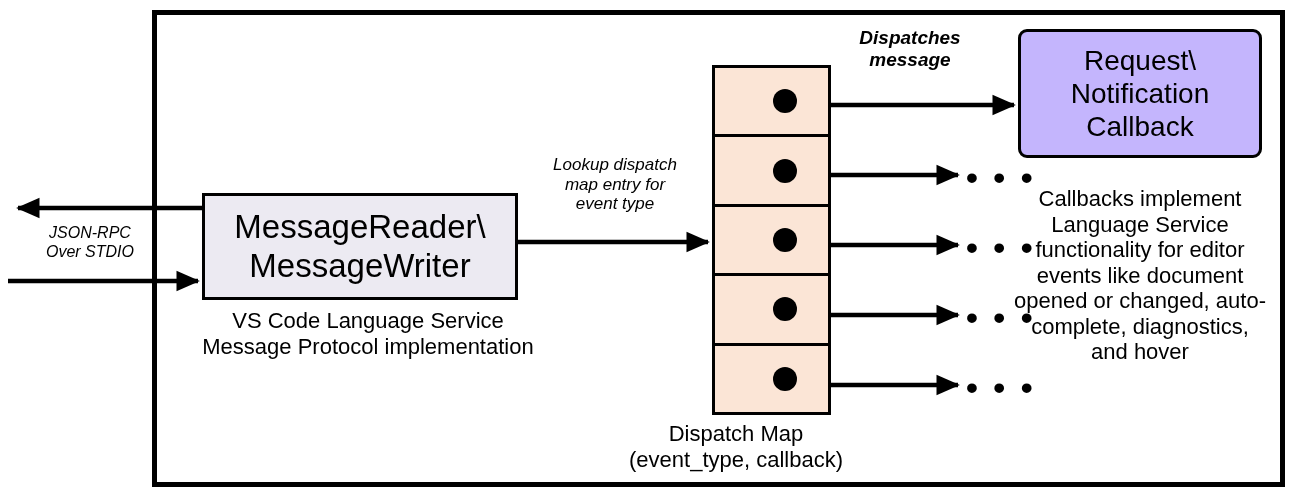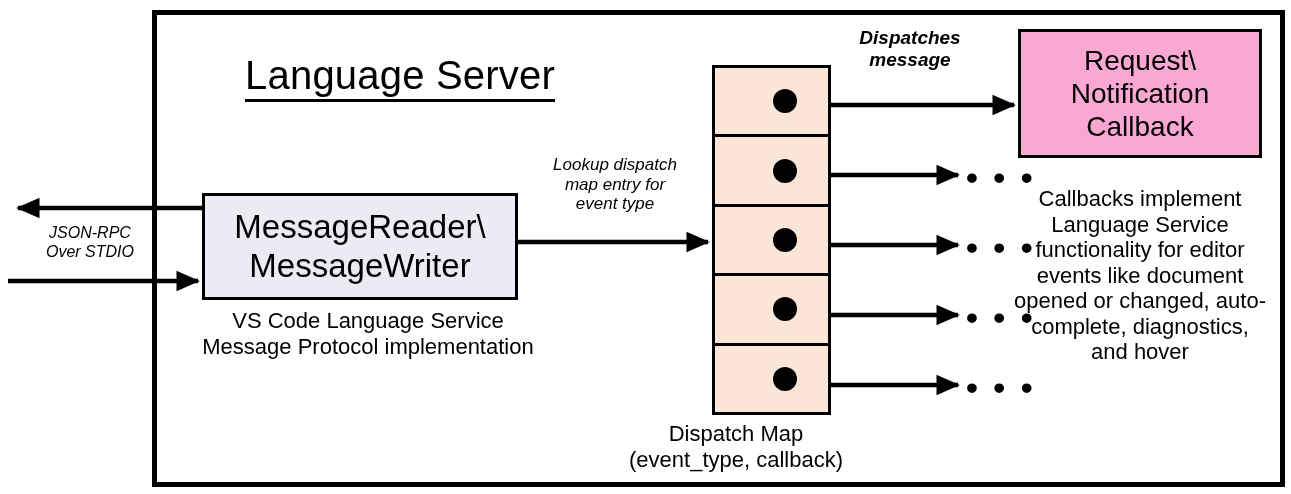--- a/index.html
+++ b/index.html
@@ -65,22 +65,23 @@
     width: 316px;
     height: 107px;
     background: #eceaf2;
     font-size: 33px;
   }
   #callback-box {
     left: 1018px;
     top: 29px;
     width: 244px;
     height: 129px;
-    background: #f9a8d4;
+    background: #c4b5fd;
     font-size: 28px;
+    border-radius: 9px;
   }
 
   
   #dispatch-map {
     position: absolute;
     left: 712px;
     top: 65px;
     width: 119px;
     height: 350px;
     box-sizing: border-box;
@@ -180,21 +181,20 @@
     <line x1="518" y1="242" x2="708" y2="242" stroke="#000" stroke-width="4.5" marker-end="url(#arrow)"></line>
 
     <line x1="781" y1="105" x2="1014" y2="105" stroke="#000" stroke-width="4.5" marker-end="url(#arrow)"></line>
 
     <line x1="781" y1="175" x2="958" y2="175" stroke="#000" stroke-width="4.5" marker-end="url(#arrow)"></line>
     <line x1="781" y1="245" x2="958" y2="245" stroke="#000" stroke-width="4.5" marker-end="url(#arrow)"></line>
     <line x1="781" y1="315" x2="958" y2="315" stroke="#000" stroke-width="4.5" marker-end="url(#arrow)"></line>
     <line x1="781" y1="385" x2="958" y2="385" stroke="#000" stroke-width="4.5" marker-end="url(#arrow)"></line>
   </svg>
 
-  <div class="lbl" id="title"><span>Language Server</span></div>
 
   <div class="node-box" id="reader-box">
     <span>MessageReader\
 MessageWriter</span>
   </div>
   <div class="lbl" id="reader-caption">VS Code Language Service
 Message Protocol implementation</div>
 
   <div id="dispatch-map">
     <div class="dm-cell">

